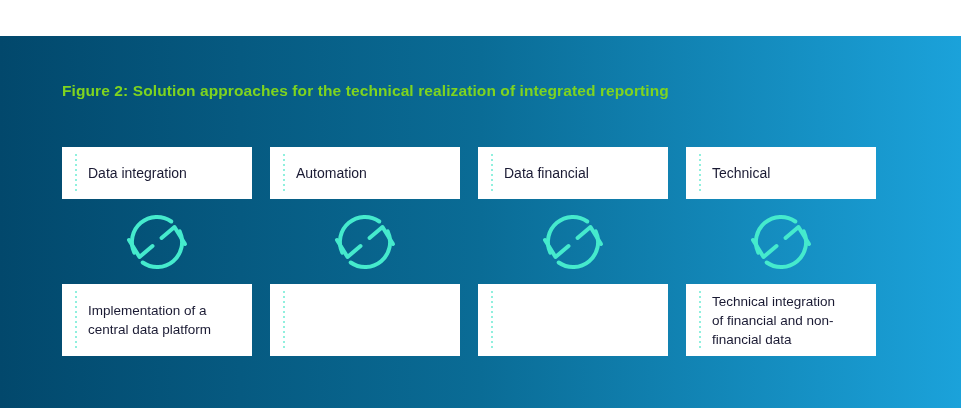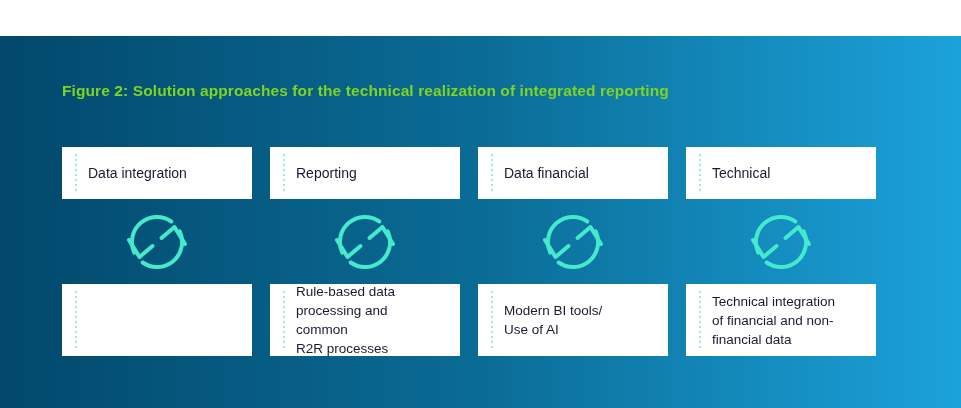--- a/index.html
+++ b/index.html
@@ -97,61 +97,58 @@
     <div class="icon-wrap">
       <svg width="76" height="70" viewBox="0 0 76 70" fill="none" stroke="#45EACD" stroke-width="4" stroke-linecap="round" stroke-linejoin="round">
         <path d="M 52.3 14.5 A 25 25 0 0 0 15.3 45.6"></path>
         <path d="M 10 33 L 20.5 50 L 33.5 39"></path>
         <path d="M 23.7 55.5 A 25 25 0 0 0 60.7 24.4"></path>
         <path d="M 66 37 L 55.5 20 L 42.5 31"></path>
       </svg>
     </div>
     <div class="card card-bottom">
       <span class="dotted-accent"></span>
+      <span class="card-detail">Implementation of a
+central data platform</span>
     </div>
   </div>
 
   <div class="column col-2">
     <div class="card card-top">
       <span class="dotted-accent"></span>
-      <span class="card-label">Reporting</span>
+      <span class="card-label">Automation</span>
     </div>
     <div class="icon-wrap">
       <svg width="76" height="70" viewBox="0 0 76 70" fill="none" stroke="#45EACD" stroke-width="4" stroke-linecap="round" stroke-linejoin="round">
         <path d="M 52.3 14.5 A 25 25 0 0 0 15.3 45.6"></path>
         <path d="M 10 33 L 20.5 50 L 33.5 39"></path>
         <path d="M 23.7 55.5 A 25 25 0 0 0 60.7 24.4"></path>
         <path d="M 66 37 L 55.5 20 L 42.5 31"></path>
       </svg>
     </div>
     <div class="card card-bottom">
       <span class="dotted-accent"></span>
-      <span class="card-detail">Rule-based data
-processing and common
-R2R processes</span>
     </div>
   </div>
 
   <div class="column col-3">
     <div class="card card-top">
       <span class="dotted-accent"></span>
       <span class="card-label">Data financial</span>
     </div>
     <div class="icon-wrap">
       <svg width="76" height="70" viewBox="0 0 76 70" fill="none" stroke="#45EACD" stroke-width="4" stroke-linecap="round" stroke-linejoin="round">
         <path d="M 52.3 14.5 A 25 25 0 0 0 15.3 45.6"></path>
         <path d="M 10 33 L 20.5 50 L 33.5 39"></path>
         <path d="M 23.7 55.5 A 25 25 0 0 0 60.7 24.4"></path>
         <path d="M 66 37 L 55.5 20 L 42.5 31"></path>
       </svg>
     </div>
     <div class="card card-bottom">
       <span class="dotted-accent"></span>
-      <span class="card-detail">Modern BI tools/
-Use of AI</span>
     </div>
   </div>
 
   <div class="column col-4">
     <div class="card card-top">
       <span class="dotted-accent"></span>
       <span class="card-label">Technical</span>
     </div>
     <div class="icon-wrap">
       <svg width="76" height="70" viewBox="0 0 76 70" fill="none" stroke="#45EACD" stroke-width="4" stroke-linecap="round" stroke-linejoin="round">

